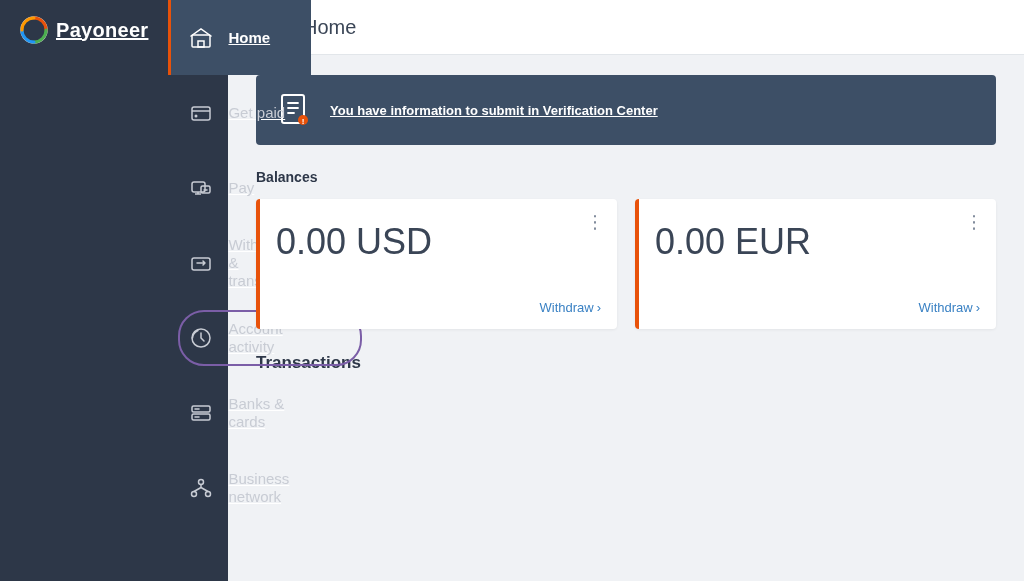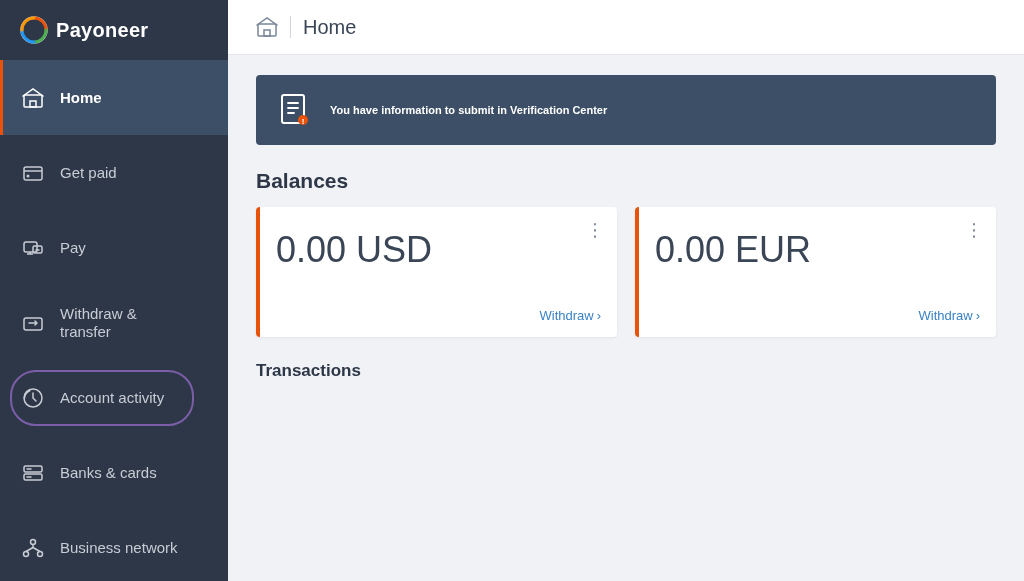--- a/index.html
+++ b/index.html
@@ -5,22 +5,23 @@
     * { margin: 0; padding: 0; box-sizing: border-box; }
     body { font-family: 'Segoe UI', Arial, sans-serif; display: flex; width: 1024px; height: 581px; overflow: hidden; background: #f0f2f5; }
 
     
     .sidebar {
       width: 228px;
       min-width: 228px;
       background: #2d3748;
       height: 100%;
       display: flex;
-      flex-direction: column;
-      color: #fff;
+      flex-direction: row;
+      color: #fff;
+      text-decoration: underline;
     }
     .sidebar-logo {
       display: flex;
       align-items: center;
       padding: 16px 20px;
       height: 60px;
     }
     .payoneer-logo-icon {
       width: 28px;
       height: 28px;
@@ -144,28 +145,29 @@
     .banner-icon {
       width: 38px;
       height: 38px;
       margin-right: 16px;
       flex-shrink: 0;
       display: flex;
       align-items: center;
       justify-content: center;
     }
     .banner-text {
-      font-size: 11px;
+      font-size: 13px;
       font-weight: 600;
       color: #fff;
+      text-decoration: underline;
     }
 
     
     .section-title {
-      font-size: 21px;
+      font-size: 14px;
       font-weight: 700;
       color: #2d3748;
       margin-bottom: 14px;
     }
     .balances-row {
       display: flex;
       gap: 18px;
       margin-bottom: 24px;
     }
     .balance-card {

